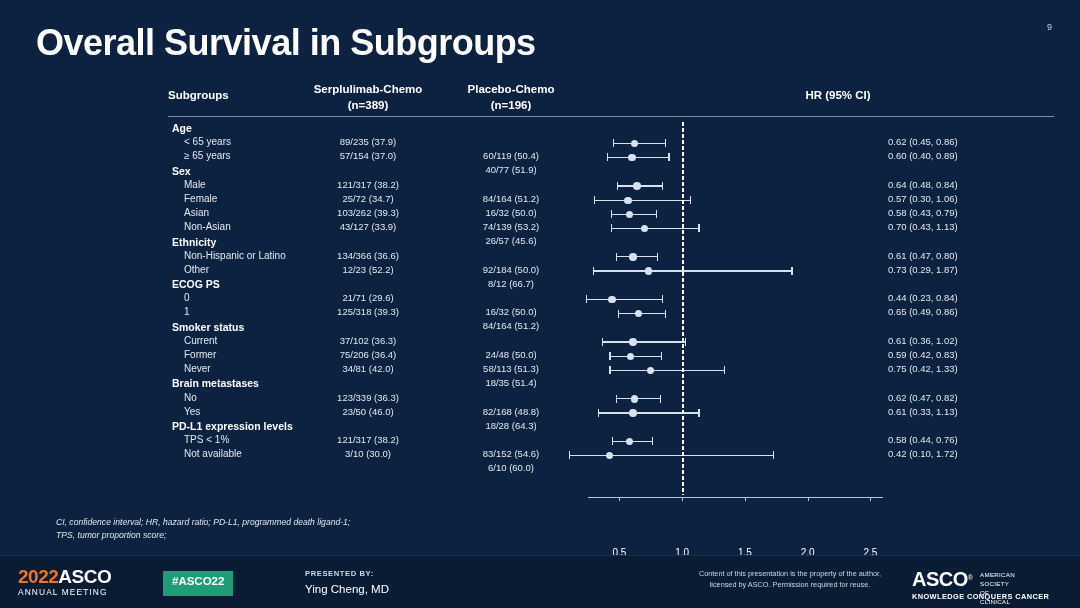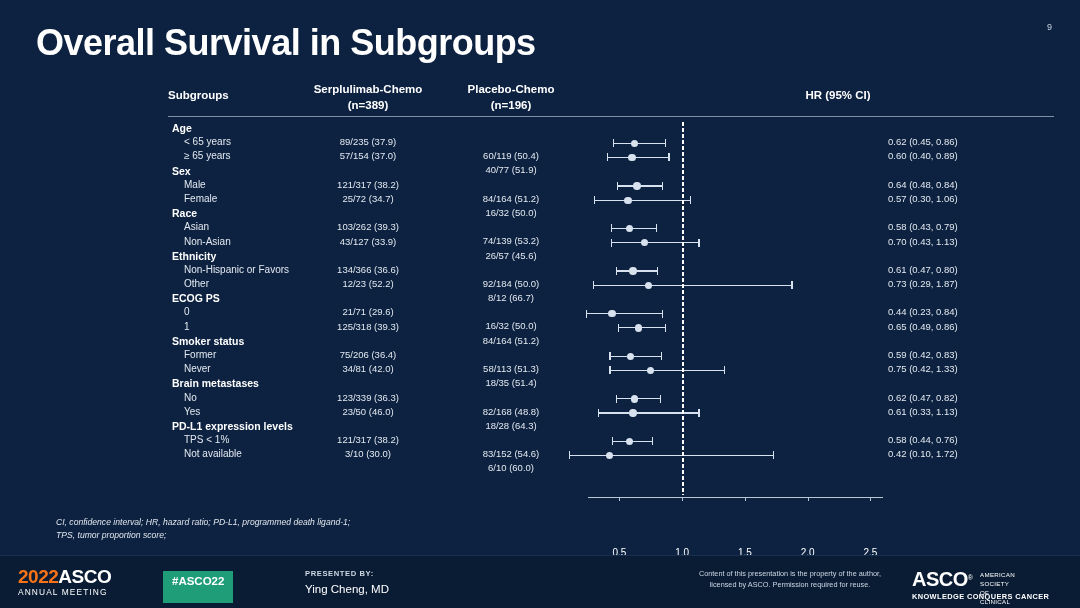--- a/index.html
+++ b/index.html
@@ -173,21 +173,21 @@
   .asco-year .big { color: #f97316; }
   .asco-year .wordmark { color: #ffffff; }
   .asco-sub {
     position: absolute; left: 18px; top: 31px;
     font-size: 8.4px; color: #ffffff; letter-spacing: 1.1px;
   }
   .hashtag {
     position: absolute; left: 163px; top: 15px;
     background: #1f9d78; color: #ffffff;
     font-size: 11.5px; font-weight: bold;
-    padding: 4px 9px 16px 9px;
+    padding: 4px 9px 9px 9px;
   }
   .presented {
     position: absolute; left: 305px; top: 13px;
     font-size: 7.6px; font-weight: bold; color: #cdd7e3; letter-spacing: 0.6px;
   }
   .presenter {
     position: absolute; left: 305px; top: 27px;
     font-size: 11.5px; color: #ffffff;
   }
   .rights {
@@ -283,23 +283,20 @@
           <div class="cell-b">16/32 (50.0)</div>
           <div class="plot">
             <div class="ci" style="left: 6.2766px; width: 95.4043px;"></div>
             <div class="cap" style="left: 6.2766px;"></div>
             <div class="cap" style="left: 101.681px;"></div>
             <div class="pt" style="left: 36.4702px;"></div>
           </div>
           <div class="cell-hr">0.57 (0.30, 1.06)</div>
         </div>
         <div class="row">
-          <div class="grp-label">Race</div>
-        </div>
-        <div class="row">
           <div class="sub-label">Asian</div>
           <div class="cell-a">103/262 (39.3)</div>
           <div class="cell-b">74/139 (53.2)</div>
           <div class="plot">
             <div class="ci" style="left: 22.5957px; width: 45.1915px;"></div>
             <div class="cap" style="left: 22.5957px;"></div>
             <div class="cap" style="left: 67.7872px;"></div>
             <div class="pt" style="left: 37.7255px;"></div>
           </div>
           <div class="cell-hr">0.58 (0.43, 0.79)</div>
@@ -313,21 +310,21 @@
             <div class="cap" style="left: 22.5957px;"></div>
             <div class="cap" style="left: 110.468px;"></div>
             <div class="pt" style="left: 52.7894px;"></div>
           </div>
           <div class="cell-hr">0.70 (0.43, 1.13)</div>
         </div>
         <div class="row">
           <div class="grp-label">Ethnicity</div>
         </div>
         <div class="row">
-          <div class="sub-label">Non-Hispanic or Favors</div>
+          <div class="sub-label">Non-Hispanic or Latino</div>
           <div class="cell-a">134/366 (36.6)</div>
           <div class="cell-b">92/184 (50.0)</div>
           <div class="plot">
             <div class="ci" style="left: 27.617px; width: 41.4255px;"></div>
             <div class="cap" style="left: 27.617px;"></div>
             <div class="cap" style="left: 69.0426px;"></div>
             <div class="pt" style="left: 41.4915px;"></div>
           </div>
           <div class="cell-hr">0.61 (0.47, 0.80)</div>
         </div>
@@ -365,20 +362,32 @@
           <div class="plot">
             <div class="ci" style="left: 30.1277px; width: 46.4468px;"></div>
             <div class="cap" style="left: 30.1277px;"></div>
             <div class="cap" style="left: 76.5745px;"></div>
             <div class="pt" style="left: 46.5128px;"></div>
           </div>
           <div class="cell-hr">0.65 (0.49, 0.86)</div>
         </div>
         <div class="row">
           <div class="grp-label">Smoker status</div>
+        </div>
+        <div class="row">
+          <div class="sub-label">Current</div>
+          <div class="cell-a">37/102 (36.3)</div>
+          <div class="cell-b">24/48 (50.0)</div>
+          <div class="plot">
+            <div class="ci" style="left: 13.8085px; width: 82.8511px;"></div>
+            <div class="cap" style="left: 13.8085px;"></div>
+            <div class="cap" style="left: 96.6596px;"></div>
+            <div class="pt" style="left: 41.4915px;"></div>
+          </div>
+          <div class="cell-hr">0.61 (0.36, 1.02)</div>
         </div>
         <div class="row">
           <div class="sub-label">Former</div>
           <div class="cell-a">75/206 (36.4)</div>
           <div class="cell-b">58/113 (51.3)</div>
           <div class="plot">
             <div class="ci" style="left: 21.3404px; width: 51.4681px;"></div>
             <div class="cap" style="left: 21.3404px;"></div>
             <div class="cap" style="left: 72.8085px;"></div>
             <div class="pt" style="left: 38.9809px;"></div>

